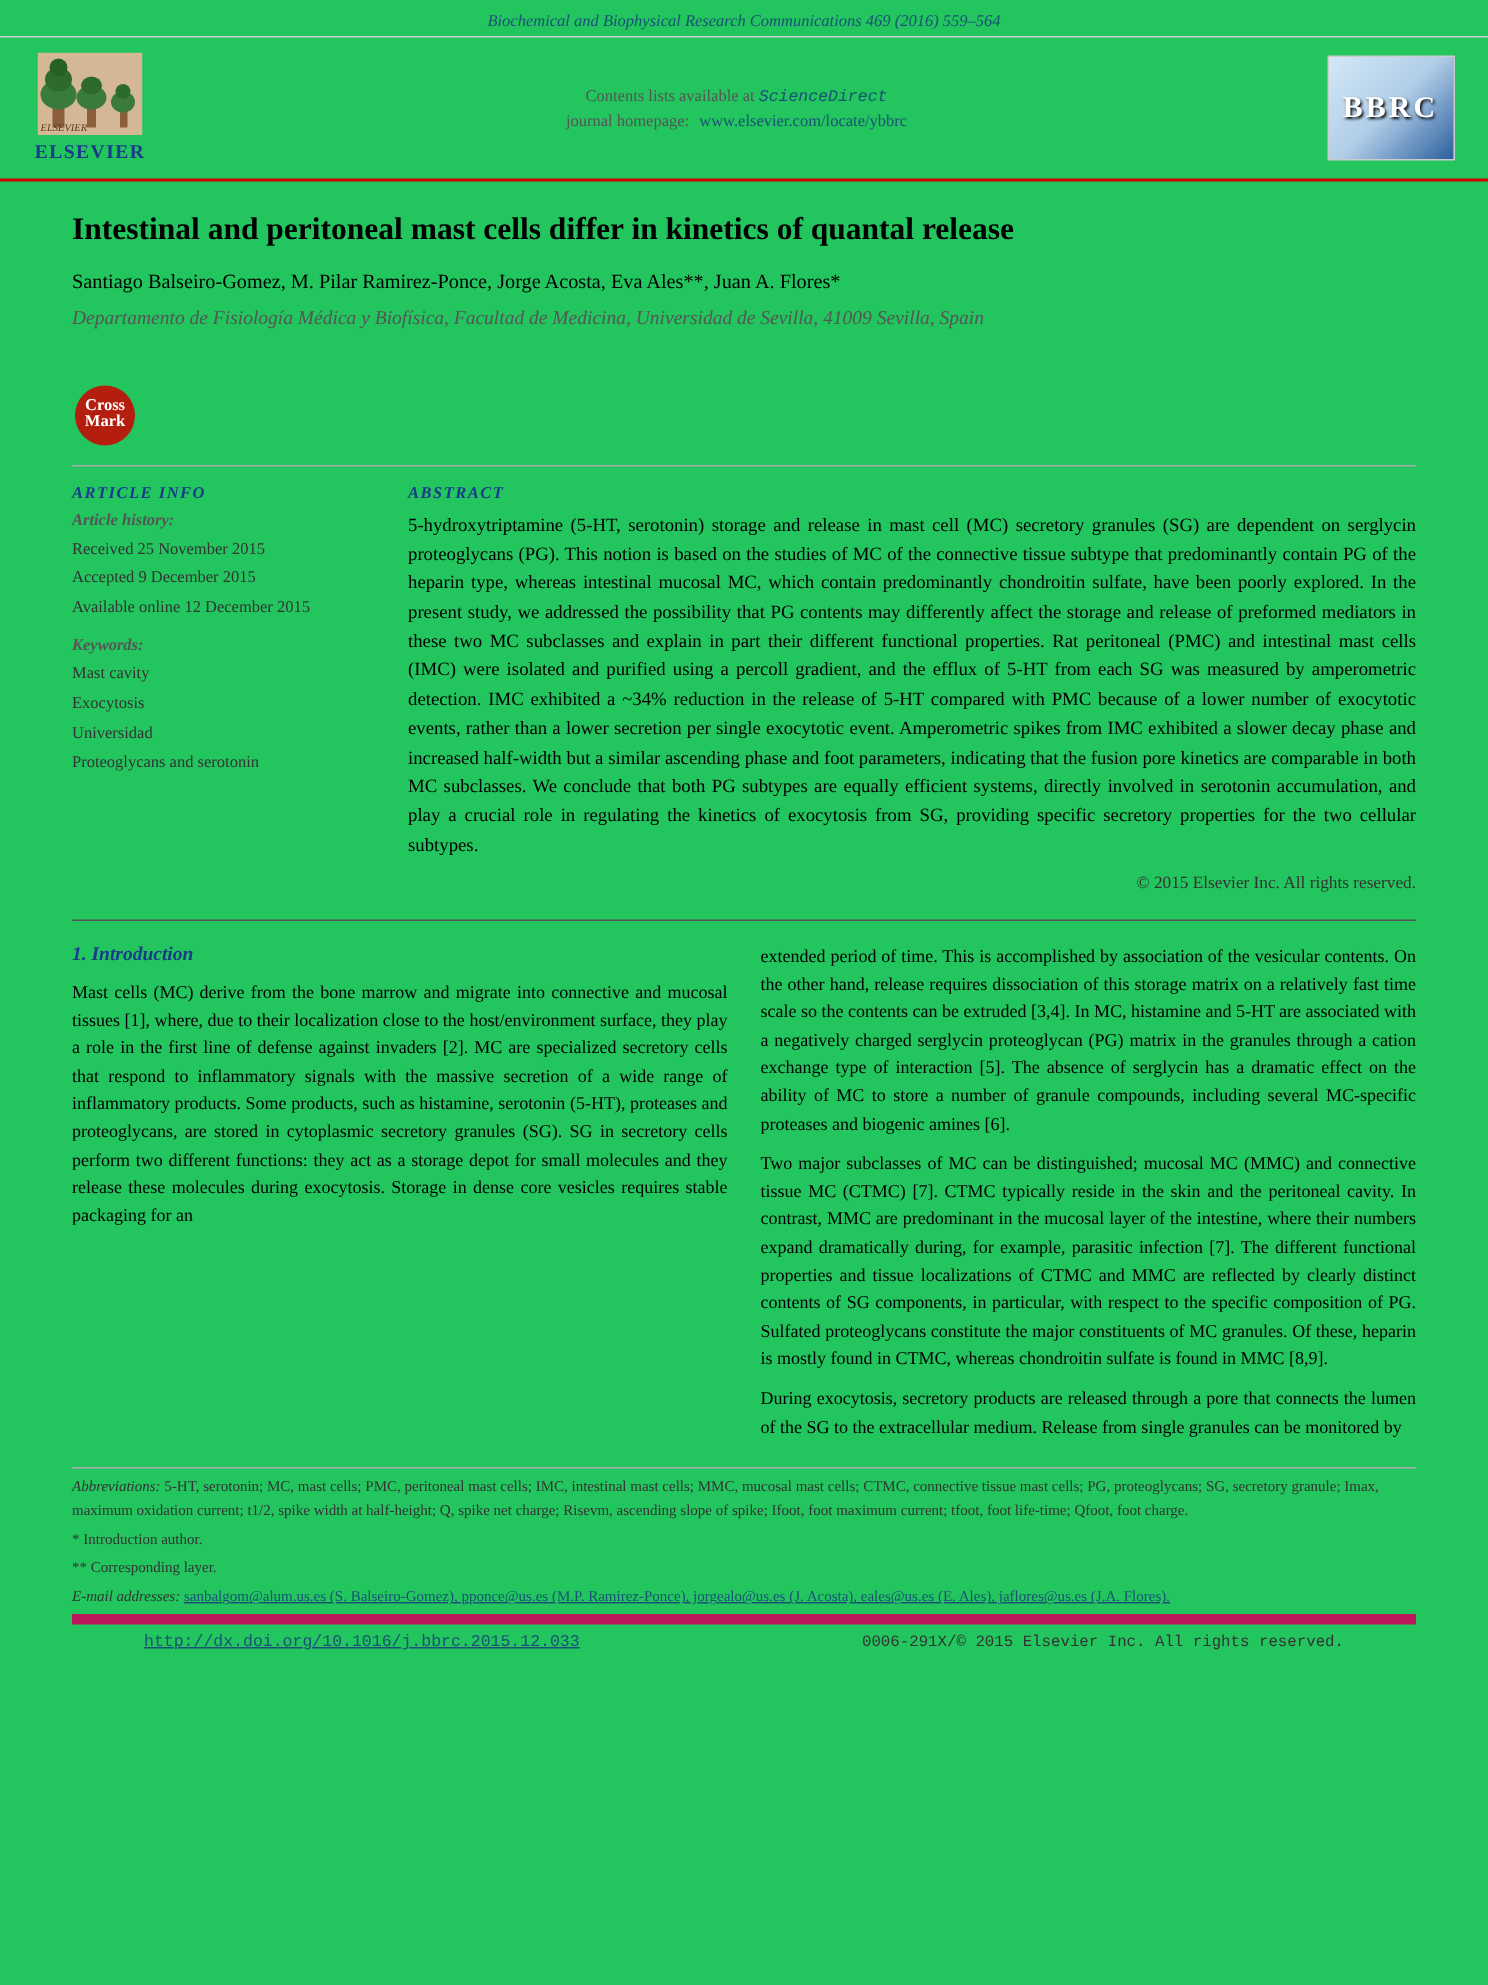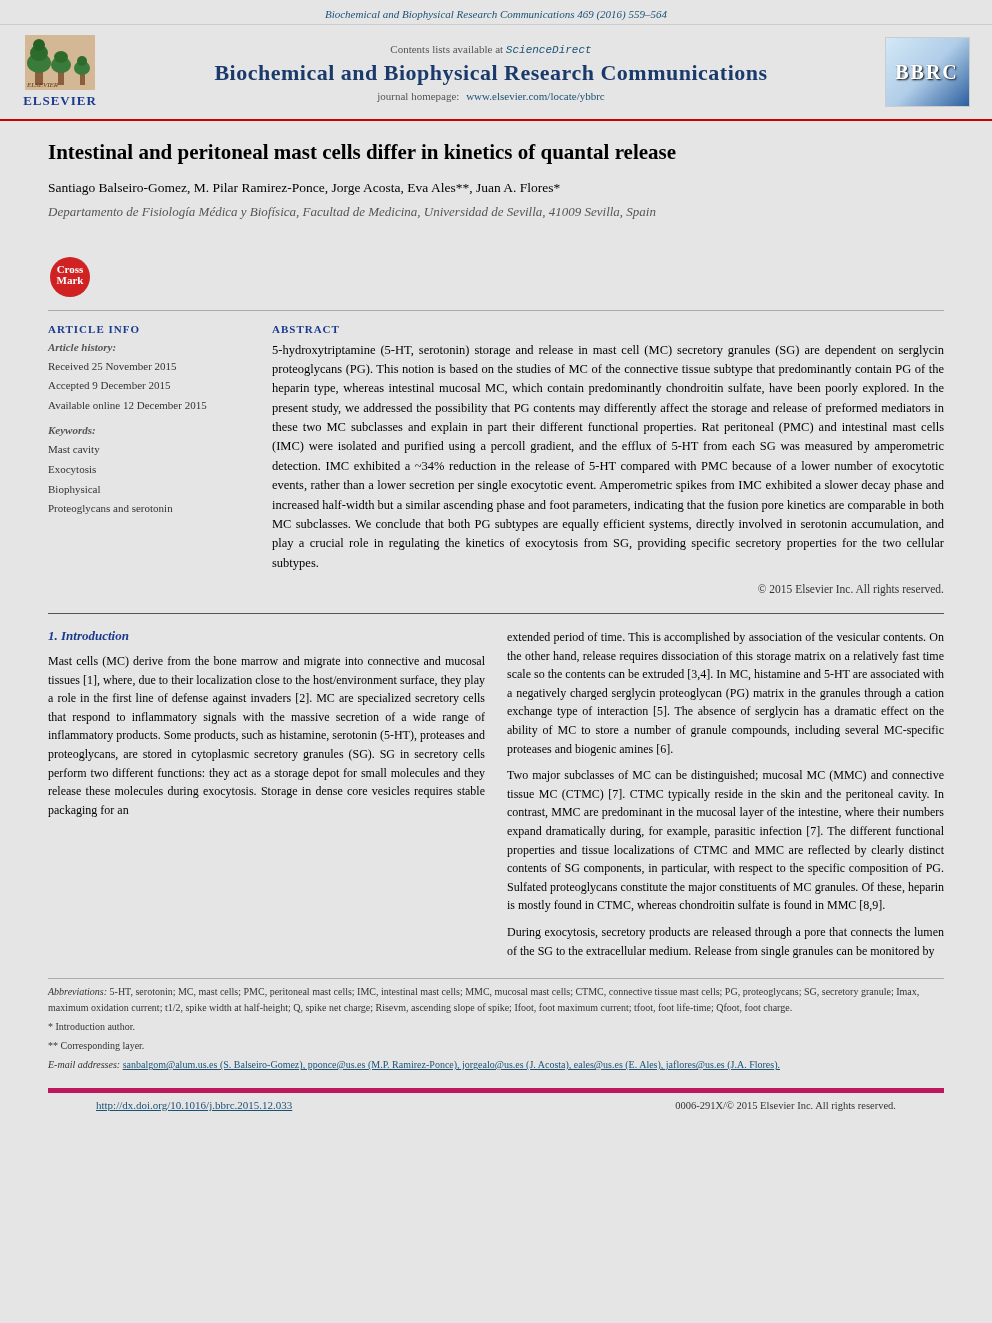--- a/index.html
+++ b/index.html
@@ -7,21 +7,21 @@
       background: #fff;
       font-family: "Times New Roman", Times, serif;
       font-size: 13px;
       color: #000;
       width: 992px;
       min-height: 1323px;
     }
     .page {
       width: 992px;
       min-height: 1323px;
-      background: #e5e5e5;
+      background: #22c55e;
       padding: 0;
       position: relative;
     }
     
     .journal-banner {
       text-align: center;
       padding: 8px 20px 4px;
       font-size: 11px;
       color: #1a5276;
       font-style: italic;
@@ -165,20 +165,21 @@
     .divider-horiz {
       border: none;
       border-top: 1px solid #aaa;
       margin: 10px 0;
     }
 
     
     .section-label {
       font-size: 11px;
       font-weight: bold;
+      font-style: italic;
       letter-spacing: 1px;
       text-transform: uppercase;
       color: #1a3a8c;
       margin-bottom: 6px;
     }
     .info-subsection-label {
       font-size: 11px;
       font-style: italic;
       font-weight: bold;
       color: #555;
@@ -260,26 +261,27 @@
     }
     .footnotes p {
       margin-bottom: 3px;
     }
     .footnotes a {
       color: #1a5276;
     }
 
     
     .bottom-bar {
-      border-top: 5px solid #be185d;
-      margin-top: 15px;
+      border-top: 7px solid #be185d;
+      margin-top: 3px;
       padding: 6px 48px;
       display: flex;
       justify-content: space-between;
       align-items: center;
+      font-family: Liberation Mono, monospace;
     }
     .bottom-bar .doi-link {
       font-size: 11px;
       color: #1a5276;
     }
     .bottom-bar .copyright {
       font-size: 10.5px;
       color: #333;
     }
 
@@ -318,21 +320,20 @@
         <text x="2" y="52" font-size="7" fill="#5a3a1a" font-style="italic">ELSEVIER</text>
       </svg>
       <span class="elsevier-text">ELSEVIER</span>
     </div>
 
     <div class="center-info">
       <div class="contents-line">
         <span>Contents lists available at</span>
         <a href="#" style="color:#1a5276;font-style:italic;font-family:Liberation Mono, monospace;">ScienceDirect</a>
       </div>
-      <div class="journal-title">Biochemical and Biophysical Research Communications</div>
       <div class="homepage-line">
         <span>journal homepage:</span>
         <a href="#" style="color:#1a5276;margin-left:4px;">www.elsevier.com/locate/ybbrc</a>
       </div>
     </div>
 
     <div class="right-logo">
       <div class="bbrc-logo">
         <span>BBRC</span>
       </div>
@@ -370,21 +371,21 @@
         <div class="info-dates">
           <div>Received 25 November 2015</div>
           <div>Accepted 9 December 2015</div>
           <div>Available online 12 December 2015</div>
         </div>
 
         <div class="info-subsection-label">Keywords:</div>
         <div class="keywords-list">
           <div>Mast cavity</div>
           <div>Exocytosis</div>
-          <div>Biophysical</div>
+          <div>Universidad</div>
           <div>Proteoglycans and serotonin</div>
         </div>
       </div>
 
       <div class="right-col">
         <div class="section-label">Abstract</div>
         <div class="abstract-text">5-hydroxytriptamine (5-HT, serotonin) storage and release in mast cell (MC) secretory granules (SG) are dependent on serglycin proteoglycans (PG). This notion is based on the studies of MC of the connective tissue subtype that predominantly contain PG of the heparin type, whereas intestinal mucosal MC, which contain predominantly chondroitin sulfate, have been poorly explored. In the present study, we addressed the possibility that PG contents may differently affect the storage and release of preformed mediators in these two MC subclasses and explain in part their different functional properties. Rat peritoneal (PMC) and intestinal mast cells (IMC) were isolated and purified using a percoll gradient, and the efflux of 5-HT from each SG was measured by amperometric detection. IMC exhibited a ~34% reduction in the release of 5-HT compared with PMC because of a lower number of exocytotic events, rather than a lower secretion per single exocytotic event. Amperometric spikes from IMC exhibited a slower decay phase and increased half-width but a similar ascending phase and foot parameters, indicating that the fusion pore kinetics are comparable in both MC subclasses. We conclude that both PG subtypes are equally efficient systems, directly involved in serotonin accumulation, and play a crucial role in regulating the kinetics of exocytosis from SG, providing specific secretory properties for the two cellular subtypes.</div>
         <div class="abstract-copyright">© 2015 Elsevier Inc. All rights reserved.</div>
       </div>
     </div>

